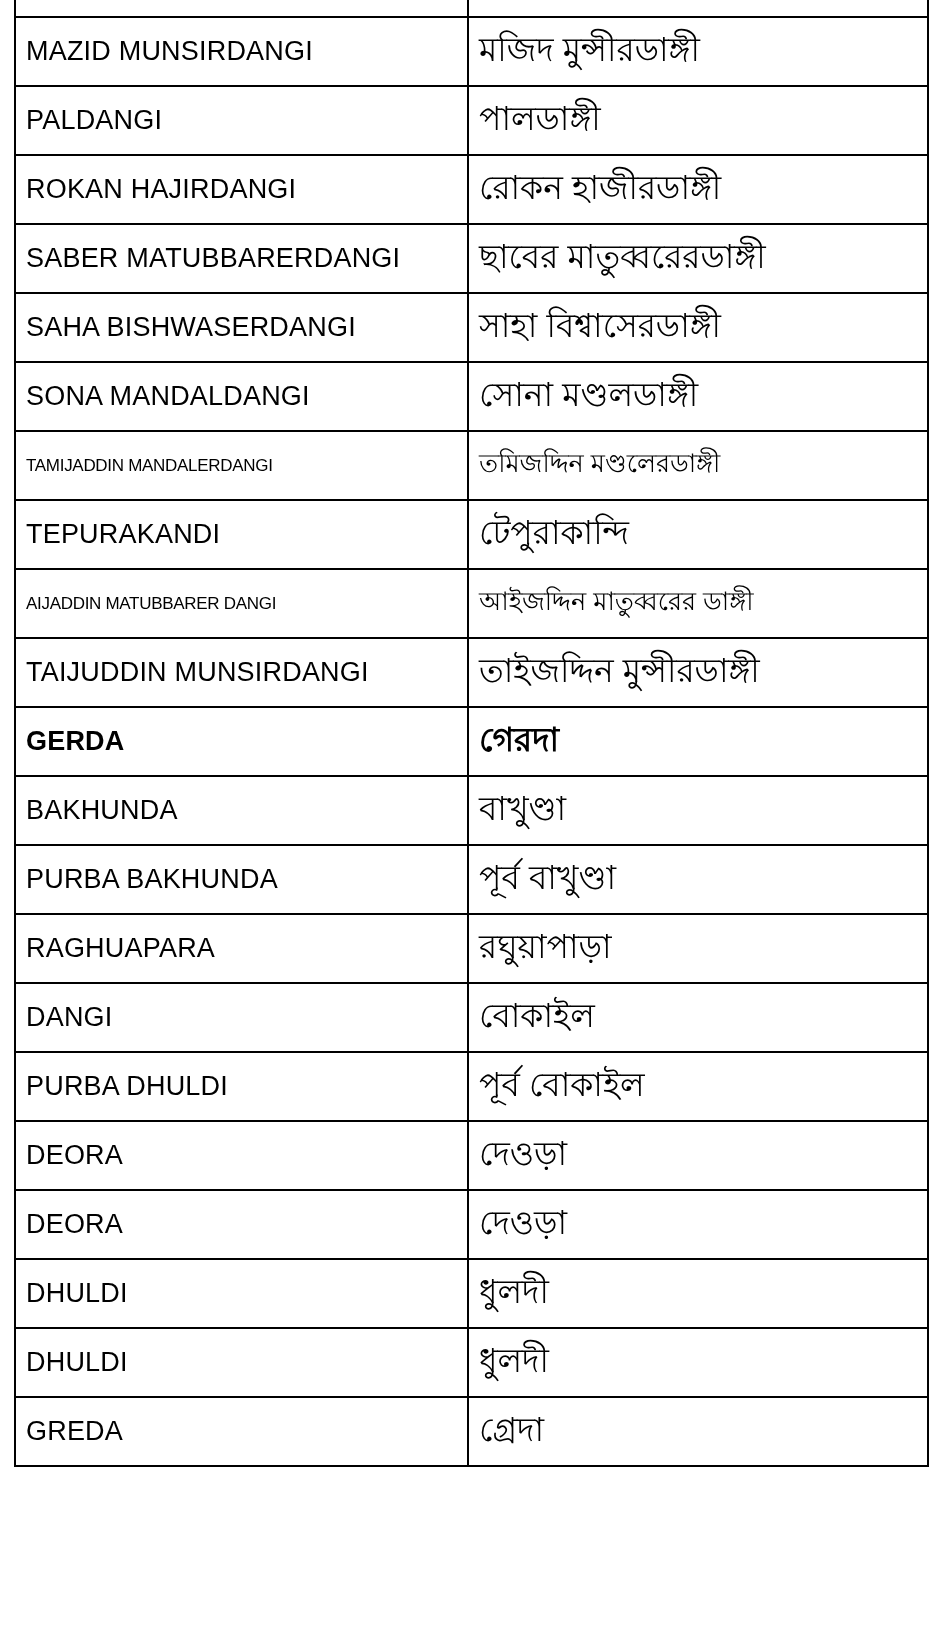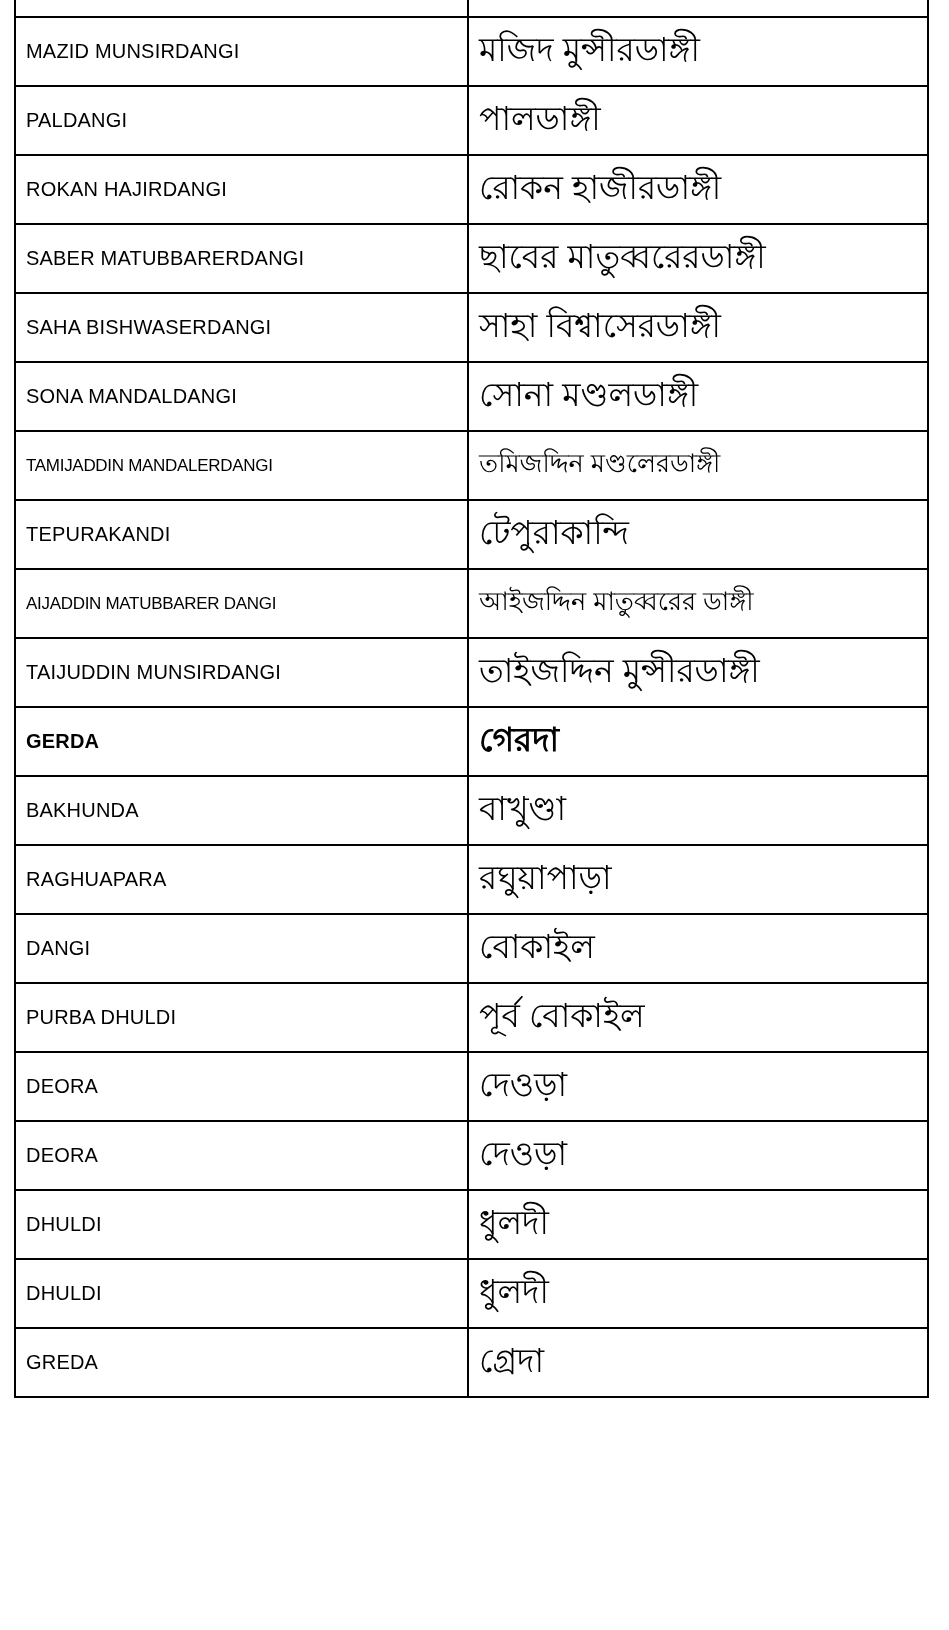--- a/index.html
+++ b/index.html
@@ -31,21 +31,21 @@
   table.name-table col.c-bn { width: 460px; }
   table.name-table td {
     border: 2px solid #000000;
     height: 67px;
     padding: 0 0 0 10px;
     vertical-align: middle;
     white-space: nowrap;
     overflow: hidden;
   }
   td.en {
-    font-size: 20px;
+    font-size: 27px;
     letter-spacing: 0.2px;
     font-weight: 400;
   }
   td.bn {
     font-size: 33px;
     font-weight: 400;
     padding-left: 12px;
   }
   tr.head td.en,
   tr.head td.bn {
@@ -130,20 +130,24 @@
       </tr>
       <tr class="head">
         <td class="en">GERDA</td>
         <td class="bn">গেরদা</td>
       </tr>
       <tr>
         <td class="en">BAKHUNDA</td>
         <td class="bn">বাখুণ্ডা</td>
       </tr>
       <tr>
+        <td class="en">PURBA BAKHUNDA</td>
+        <td class="bn">পূর্ব বাখুণ্ডা</td>
+      </tr>
+      <tr>
         <td class="en">RAGHUAPARA</td>
         <td class="bn">রঘুয়াপাড়া</td>
       </tr>
       <tr>
         <td class="en">DANGI</td>
         <td class="bn">বোকাইল</td>
       </tr>
       <tr>
         <td class="en">PURBA DHULDI</td>
         <td class="bn">পূর্ব বোকাইল</td>

